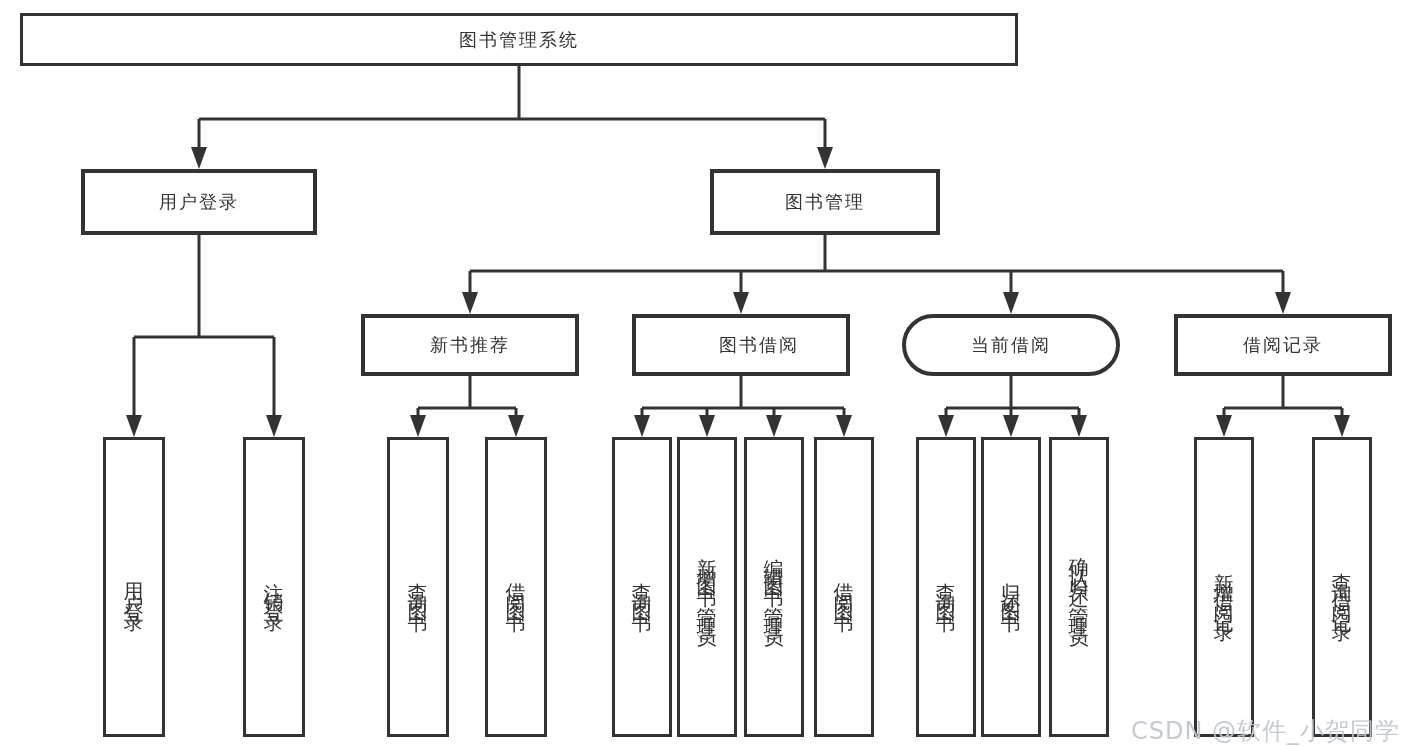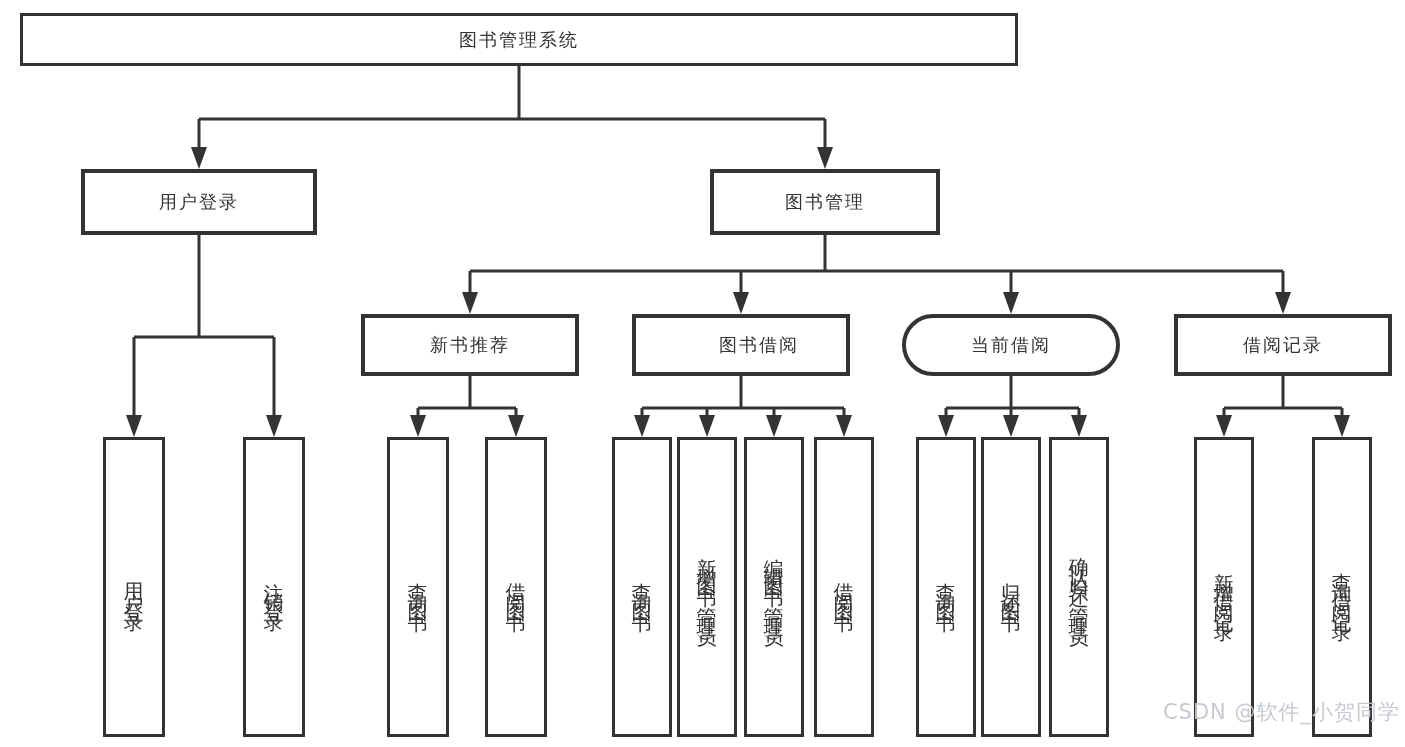--- a/index.html
+++ b/index.html
@@ -42,23 +42,23 @@
     writing-mode: vertical-rl;
     text-orientation: mixed;
     font-size: 20px;
     letter-spacing: 10px;
     line-height: 1;
     white-space: nowrap;
   }
   .watermark {
     position: absolute;
     right: 5px;
-    bottom: 21px;
+    bottom: 0;
     z-index: 5;
-    font-size: 21px;
+    font-size: 24px;
     letter-spacing: 1px;
     color: var(--watermark);
     opacity: 0.95;
     white-space: nowrap;
   }
 </style>
 </head>
 <body>
 
 <div class="canvas">

